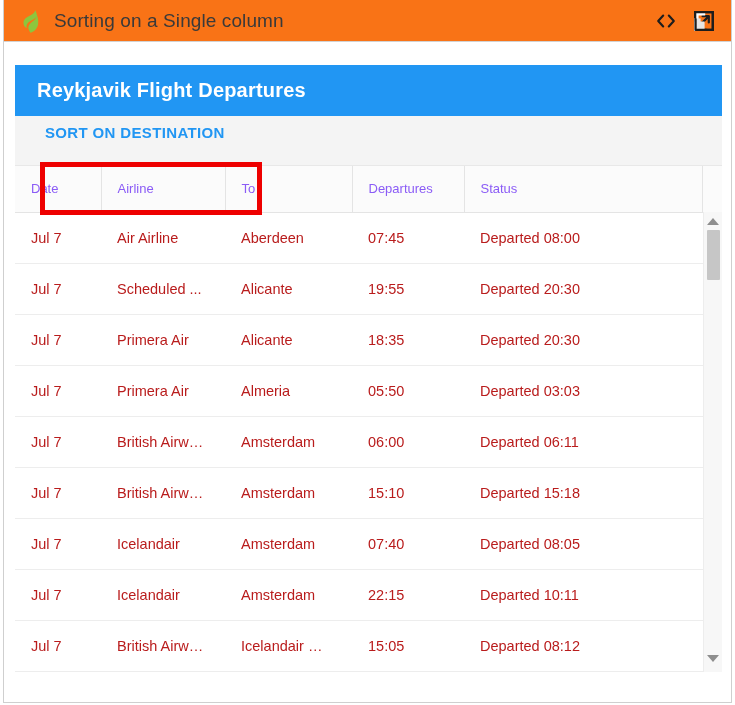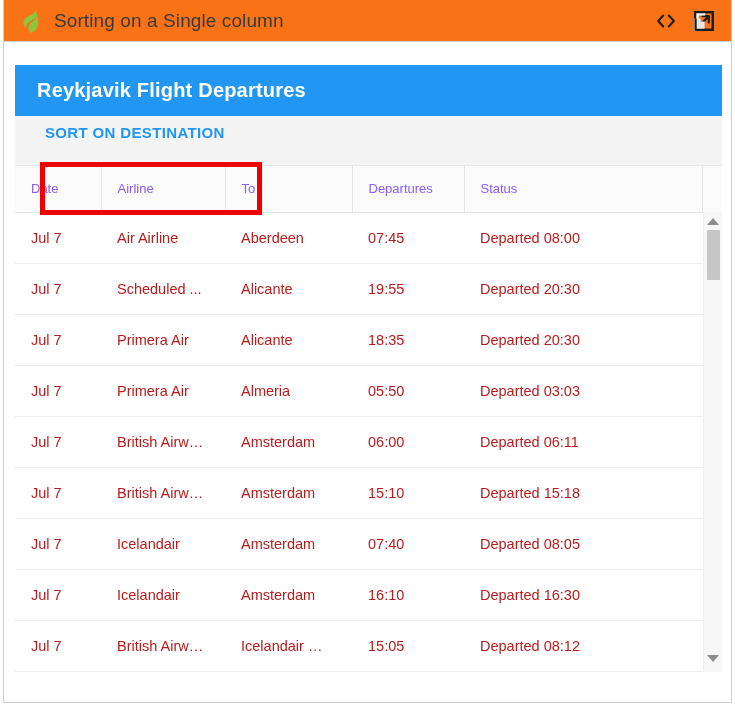--- a/index.html
+++ b/index.html
@@ -352,22 +352,22 @@
               <td>Icelandair</td>
               <td>Amsterdam</td>
               <td>07:40</td>
               <td>Departed 08:05</td>
               <td></td>
             </tr>
             <tr>
               <td>Jul 7</td>
               <td>Icelandair</td>
               <td>Amsterdam</td>
-              <td>16:10</td>
-              <td>Departed 16:30</td>
+              <td>22:15</td>
+              <td>Departed 10:11</td>
               <td></td>
             </tr>
             <tr>
               <td>Jul 7</td>
               <td>British Airw…</td>
               <td>Icelandair …</td>
               <td>15:05</td>
               <td>Departed 08:12</td>
               <td></td>
             </tr>

